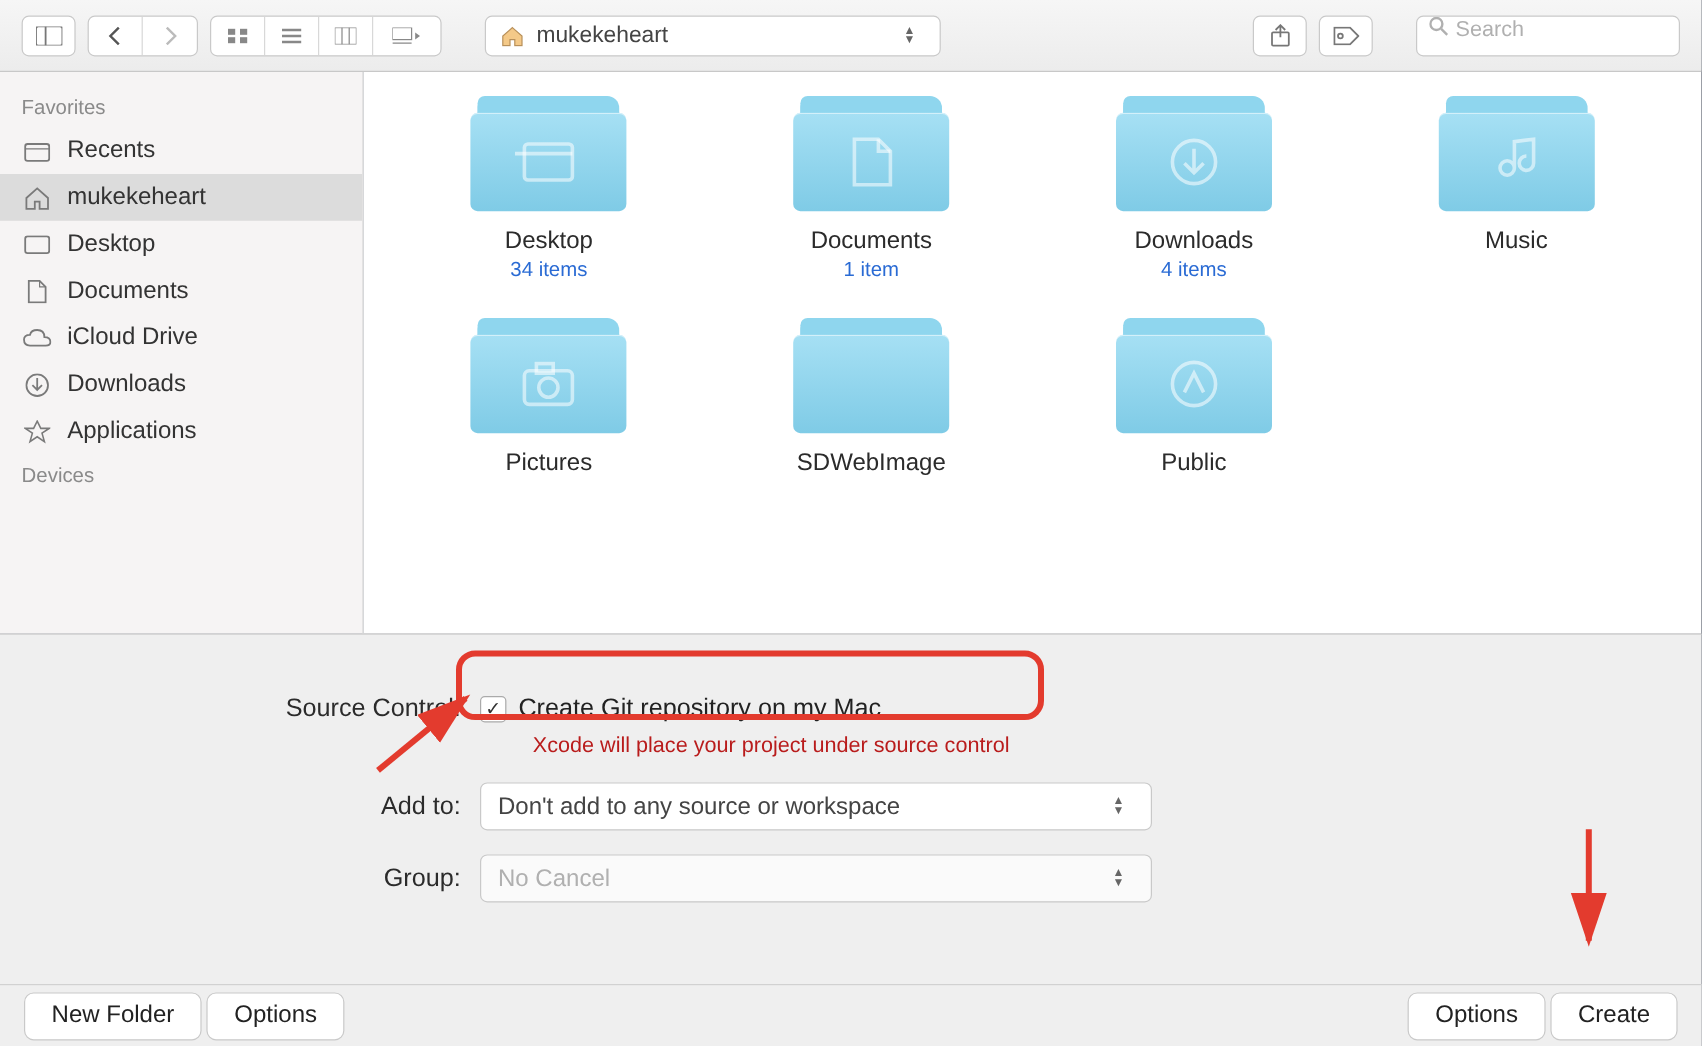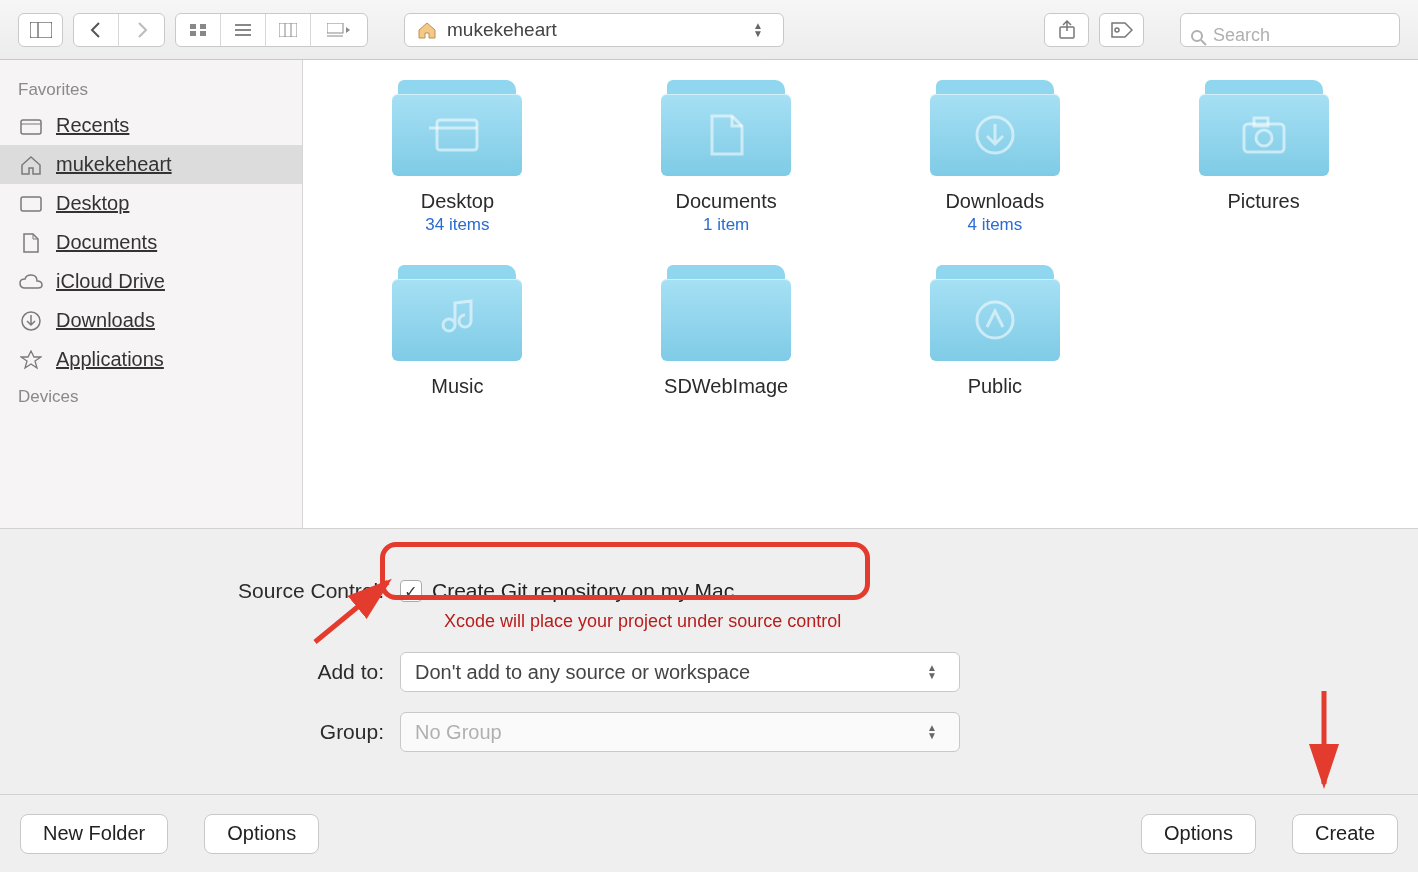--- a/index.html
+++ b/index.html
@@ -7,29 +7,29 @@
 
 
 .toolbar { height: 60px; background: linear-gradient(#f6f6f6,#ececec); border-bottom: 1px solid #c8c8c8; display: flex; align-items: center; padding: 0 18px; gap: 10px; }
 .btn-seg { display: flex; border: 1px solid #c9c9c9; border-radius: 6px; background: #fff; overflow: hidden; height: 34px; }
 .btn-seg .seg { width: 45px; display:flex; align-items:center; justify-content:center; border-right:1px solid #d8d8d8; cursor:pointer; }
 .btn-seg .seg:last-child { border-right:none; }
 .btn-seg .seg.wide { width: 56px; }
 .tb-btn { border:1px solid #c9c9c9; border-radius:6px; background:#fff; height:34px; min-width:45px; display:flex; align-items:center; justify-content:center; cursor:pointer; }
 .path-picker { flex: 0 0 auto; width: 380px; height:34px; border:1px solid #c9c9c9; border-radius:6px; background:#fff; display:flex; align-items:center; padding:0 12px; gap:10px; font-size:19px; color:#444; cursor:pointer; }
 .path-picker .spacer { flex:1; }
-.search-box { width: 220px; height:34px; border:1px solid #c9c9c9; border-radius:6px; background:#fff; display:flex; align-items:flex-end; padding:0 10px; gap:6px; color:#b0b0b0; font-size:18px; }
+.search-box { width: 220px; height:34px; border:1px solid #c9c9c9; border-radius:6px; background:#fff; display:flex; align-items:flex-start; padding:0 10px; gap:6px; color:#b0b0b0; font-size:18px; }
 .tb-gap { flex:0 0 16px; }
 .tb-flex { flex:1; }
 
 
 .main { display:flex; height: 468px; background:#0f172a; }
 .sidebar { width: 303px; background:#f6f4f4; border-right:1px solid #d6d6d6; padding-top:12px; overflow:hidden; }
 .sidebar-heading { font-size:17px; color:#8a8a8a; padding:8px 18px 6px; }
-.sidebar-item { display:flex; align-items:center; gap:12px; padding:8px 18px; font-size:20px; color:#333; cursor:pointer;text-decoration:underline; }
+.sidebar-item { display:flex; align-items:center; gap:12px; padding:8px 18px; font-size:20px; color:#333; cursor:pointer; }
 .sidebar-item.selected { background:#dcdcdc; }
 .sb-icon { width:26px; height:22px; display:flex; align-items:center; justify-content:center; color:#7a7a7a; }
 
 
 .content { flex:1; background:#fff; padding: 20px 40px; overflow:hidden; }
 .grid { display:grid; grid-template-columns: repeat(4, 1fr); column-gap: 40px; row-gap: 30px; }
 .folder-item { display:flex; flex-direction:column; align-items:center; cursor:pointer; }
 .folder-icon { width:130px; height:100px; position:relative; }
 .folder-back { position:absolute; left:6px; top:0; width:118px; height:88px; background:#8fd6ee; border-radius:10px 10px 6px 6px; }
 .folder-tab { position:absolute; left:6px; top:0; width:50px; height:18px; background:#8fd6ee; border-radius:6px 6px 0 0; }
@@ -45,21 +45,21 @@
 .form-label { width: 400px; text-align:right; padding-right:16px; font-size:21px; color:#2b2b2b; }
 .checkbox-wrap { display:flex; align-items:center; gap:10px; font-size:21px; color:#222; }
 .chk { width:22px; height:22px; border:1px solid #aaa; border-radius:4px; background:#fff; display:flex; align-items:center; justify-content:center; font-size:16px; color:#333; cursor:pointer; }
 .hint { font-size:18px; color:#b91c1c; margin-left:444px; margin-top:-8px; margin-bottom:20px; }
 .select { width:560px; height:40px; border:1px solid #c9c9c9; border-radius:6px; background:#fff; display:flex; align-items:center; padding:0 14px; font-size:20px; color:#444; cursor:pointer; gap:8px; }
 .select.disabled { color:#b0b0b0; background:#fafafa; }
 .select .sp { flex:1; }
 .stepper { width:18px; display:flex; flex-direction:column; gap:2px; color:#666; font-size:10px; line-height:8px; }
 
 
-.footer { position:absolute; left:0; right:0; bottom:0; height:78px; border-top:1px solid #d1d1d1; display:flex; align-items:center; padding:0 20px; gap:36px; background:#efefef; }
+.footer { position:absolute; left:0; right:0; bottom:0; height:52px; border-top:1px solid #d1d1d1; display:flex; align-items:center; padding:0 20px; gap:4px; background:#efefef; }
 .mac-btn { height:40px; padding:0 22px; border:1px solid #c9c9c9; border-radius:8px; background:#fff; font-size:20px; color:#222; cursor:pointer; display:flex; align-items:center; }
 .footer .sp { flex:1; }
 
 
 .highlight-box { position:absolute; left:380px; top:542px; width:490px; height:58px; border:5px solid #e33b2e; border-radius:16px; pointer-events:none; }
 .arrow1 { position:absolute; left:310px; top:572px; pointer-events:none; }
 .arrow2 { position:absolute; left:1304px; top:686px; pointer-events:none; }
 
 svg { display:block; }
 </style>
@@ -260,40 +260,40 @@
     </div>
     <div class="folder-name">Downloads</div>
     <div class="folder-count">4 items</div>
         </div>
         <div class="folder-item">
     <div class="folder-icon">
       <div class="folder-tab"></div>
       <div class="folder-back"></div>
       <div class="folder-front">
               <svg class="folder-glyph" width="56" height="50">
+                <path d="M20 36 A6 6 0 1 1 20 24 A6 6 0 1 1 20 36 M26 30 L26 8 L42 6 L42 26 A6 6 0 1 1 36 20" fill="none" stroke="currentColor" stroke-width="3"></path>
+              </svg>
+            </div>
+    </div>
+    <div class="folder-name">Music</div>
+    <div class="folder-count"></div>
+        </div>
+        <div class="folder-item">
+    <div class="folder-icon">
+      <div class="folder-tab"></div>
+      <div class="folder-back"></div>
+      <div class="folder-front">
+              <svg class="folder-glyph" width="56" height="50">
                 <rect x="8" y="14" width="40" height="28" rx="4" fill="none" stroke="currentColor" stroke-width="3"></rect>
                 <circle cx="28" cy="28" r="8" fill="none" stroke="currentColor" stroke-width="3"></circle>
                 <rect x="18" y="8" width="14" height="8" fill="none" stroke="currentColor" stroke-width="3"></rect>
               </svg>
             </div>
     </div>
     <div class="folder-name">Pictures</div>
-    <div class="folder-count"></div>
-        </div>
-        <div class="folder-item">
-    <div class="folder-icon">
-      <div class="folder-tab"></div>
-      <div class="folder-back"></div>
-      <div class="folder-front">
-              <svg class="folder-glyph" width="56" height="50">
-                <path d="M20 36 A6 6 0 1 1 20 24 A6 6 0 1 1 20 36 M26 30 L26 8 L42 6 L42 26 A6 6 0 1 1 36 20" fill="none" stroke="currentColor" stroke-width="3"></path>
-              </svg>
-            </div>
-    </div>
-    <div class="folder-name">Music</div>
     <div class="folder-count"></div>
         </div>
         <div class="folder-item">
     <div class="folder-icon">
       <div class="folder-tab"></div>
       <div class="folder-back"></div>
       <div class="folder-front">
               <svg class="folder-glyph" width="56" height="50"></svg>
             </div>
     </div>
@@ -334,21 +334,21 @@
       <div class="select">
         <span>Don't add to any source or workspace</span>
         <span class="sp"></span>
         <span class="stepper">▲<br>▼</span>
       </div>
     </div>
 
     <div class="form-row">
       <div class="form-label">Group:</div>
       <div class="select disabled">
-        <span>No Group</span>
+        <span>No Cancel</span>
         <span class="sp"></span>
         <span class="stepper">▲<br>▼</span>
       </div>
     </div>
   </div>
 
   <div class="footer">
     <div class="mac-btn">
         <span>New Folder</span>
       </div>

